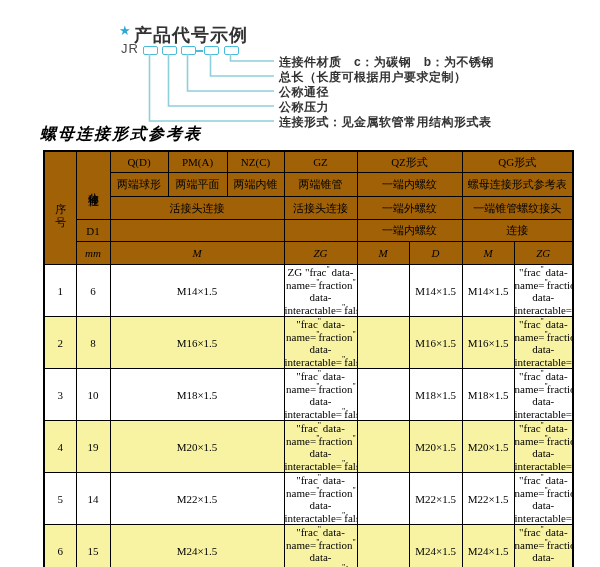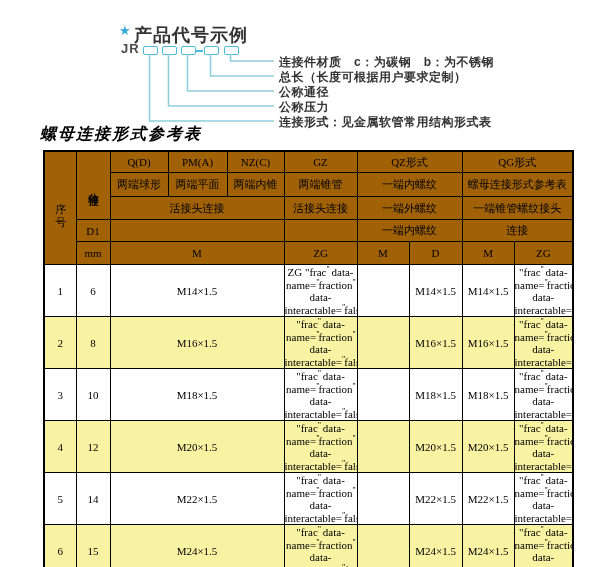--- a/index.html
+++ b/index.html
@@ -14,21 +14,21 @@
   .diag-star {
     position:absolute; left:119px; top:23px;
     font-size:13px; color:#2fa8d6;
   }
   .diag-heading {
     position:absolute; left:134px; top:23px;
     font-size:18px; font-weight:bold; color:#333; letter-spacing:1px;
   }
   .diag-prefix {
     position:absolute; left:121px; top:41px;
-    font-size:13px; font-weight:bold; color:#4a4a4a; letter-spacing:1px;
+    font-size:13px; font-weight:normal; color:#4a4a4a; letter-spacing:1px;
   }
   .code-box {
     position:absolute; top:46px; width:13px; height:7px;
     border:1.5px solid #49bcdc; border-radius:2px; background:#fff;
   }
   .code-dash {
     position:absolute; top:50px; left:195px; width:8px; height:2px;
     background:#49bcdc;
   }
   .connector-svg { position:absolute; left:0; top:0; pointer-events:none; }
@@ -57,21 +57,21 @@
     border:1px solid #000; padding:0;
     text-align:center; vertical-align:middle;
     font-weight:normal; overflow:hidden;
   }
   table.ref { border:2px solid #000; }
   thead th { background:#a16207; }
   tr.hr1 th { height:20px; }
   tr.hr2 th { height:23px; }
   tr.hr3 th { height:22px; }
   tr.hr4 th { height:21px; }
-  tr.hr5 th { height:22px; }
+  tr.hr5 th { height:22px;font-style:italic; }
   tbody td { height:21.3px; background:#ffffff; }
   tbody tr.alt td { background:#f8f3a2; }
   th.vtext {
     writing-mode:vertical-lr; text-orientation:upright;
   }
   th.vgap { letter-spacing:14px; }
   th.vtight { letter-spacing:1px; }
   .inch { font-size:8px; vertical-align:4px; letter-spacing:-1px; }
 </style>
 </head>
@@ -187,21 +187,21 @@
           <td>10</td>
           <td colspan="3">M18×1.5</td>
           <td><span class="&lt;span">"</span>frac<span class="inch">"</span> data-name=<span class="inch">"</span>fraction<span class="inch">"</span> data-interactable=<span class="inch">"</span>false&gt;fnum&gt;3fden&gt;8</td>
           <td></td>
           <td>M18×1.5</td>
           <td>M18×1.5</td>
           <td><span class="&lt;span">"</span>frac<span class="inch">"</span> data-name=<span class="inch">"</span>fraction data-interactable=<span class="inch">"</span>false&gt;fnum&gt;3fden&gt;8</td>
         </tr>
         <tr class="alt">
           <td>4</td>
-          <td>12</td>
+          <td>19</td>
           <td colspan="3">M20×1.5</td>
           <td><span class="&lt;span">"</span>frac<span class="inch">"</span> data-name=<span class="inch">"</span>fraction<span class="inch">"</span> data-interactable=<span class="inch">"</span>false&gt;fnum&gt;1fden&gt;2</td>
           <td></td>
           <td>M20×1.5</td>
           <td>M20×1.5</td>
           <td><span class="&lt;span">"</span>frac<span class="inch">"</span> data-name=<span class="inch">"</span>fraction data-interactable=<span class="inch">"</span>false&gt;fnum&gt;1fden&gt;2</td>
         </tr>
         <tr>
           <td>5</td>
           <td>14</td>

